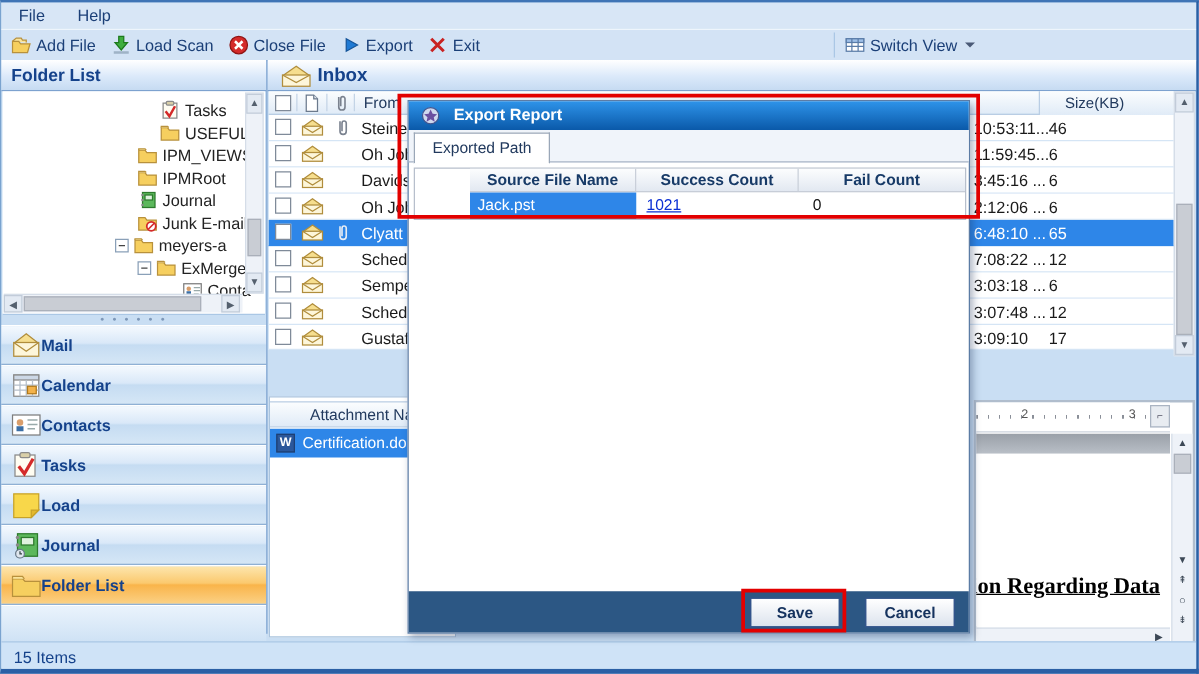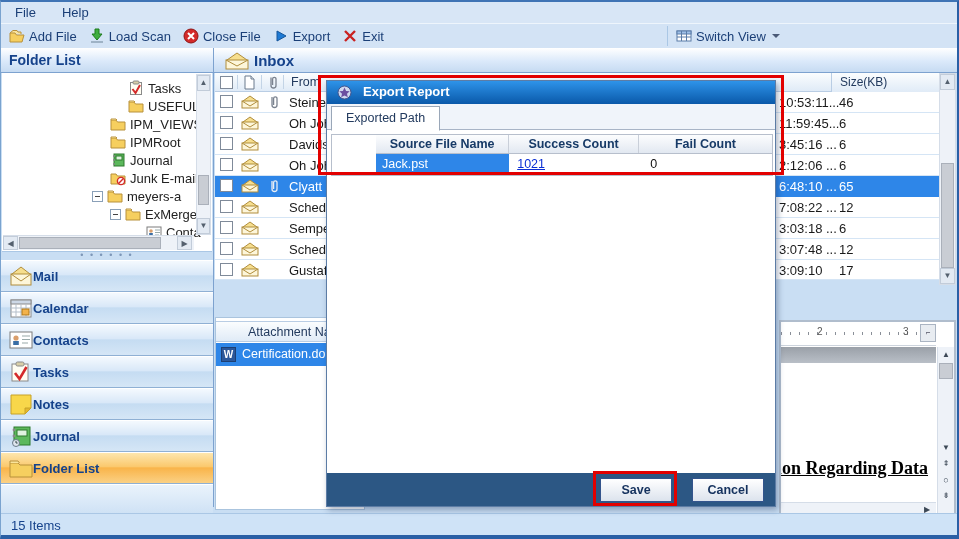--- a/index.html
+++ b/index.html
@@ -38,21 +38,21 @@
 .nav.active { background:linear-gradient(#fde6ae,#fbc96e 45%,#f9b44a 50%,#fbd185); }
 .nav .nav-ic { width:24px; height:22px; margin-left:8px; flex:none; }
 .nav .nav-label { font-weight:bold; color:#15428b; }
 #nav-filler { position:absolute; left:0; top:482px; width:212px; height:29px; background:linear-gradient(#eaf3fc,#cfe2f5); border-top:1px solid #fff; }
 #statusbar { position:absolute; left:0; top:511px; width:100%; height:24px; background:#cfe3f7; border-top:1px solid #aac7e5; line-height:23px; padding-left:10px; color:#15428b; z-index:6; }
 
 #inbox-header { position:absolute; left:213px; top:46px; right:0; height:25px; background:linear-gradient(#ffffff,#dbe9fa 55%,#c6dbf2); border-bottom:1px solid #7da2cf; display:flex; align-items:center; }
 #inbox-header .ttl { font-weight:bold; font-size:15px; color:#15428b; margin-left:40px; }
 #list-header { position:absolute; left:214px; top:71px; width:724px; height:19px; background:linear-gradient(#fbfdfe,#e0ebf7); border-bottom:1px solid #b9cde4; }
 .hdr-div { position:absolute; top:2px; bottom:2px; width:1px; background:#c3d4e6; }
-#size-hdr { position:absolute; left:616px; top:0; width:108px; height:19px; border-left:1px solid #b9cde4; line-height:18px; padding-left:8px; font-size:12px; color:#223a5e; background:linear-gradient(#fbfdfe,#e0ebf7); }
+#size-hdr { position:absolute; left:616px; top:0; width:108px; height:19px; border-left:1px solid #b9cde4; line-height:18px; padding-left:20px; font-size:12px; color:#223a5e; background:linear-gradient(#fbfdfe,#e0ebf7); }
 .mrow { position:absolute; left:214px; width:724px; height:21px; border-bottom:1px solid #d5e5f5; background:#fff; color:#1a1a1a; }
 .mrow.sel { background:#2e86e8; color:#fff; border-bottom:1px solid #2e86e8; }
 .mrow .cb, #list-header .cb { position:absolute; left:5px; top:3px; width:13px; height:13px; background:#fff; border:1px solid #7f8a99; }
 .mrow .env { position:absolute; left:26px; top:3px; }
 .mrow .clip { position:absolute; left:52px; top:2px; }
 .mrow .from { position:absolute; left:74px; top:3px; }
 .mrow .time { position:absolute; left:564px; top:3px; }
 .mrow .size { position:absolute; left:624px; top:3px; }
 #list-vscroll { position:absolute; left:938px; top:71px; width:17px; height:212px; }
 
@@ -316,21 +316,21 @@
       </span>
     <span class="nav-label">Tasks</span>
   </div>
   <div class="nav" style="top:386px;">
     <span class="nav-ic">
         <svg viewBox="0 0 24 22" width="24" height="22">
           <path d="M2 2h20v13l-6 6H2z" fill="#f8d74a" stroke="#c7a228"></path>
           <path d="M22 15l-6 6v-6z" fill="#e3b92e" stroke="#c7a228"></path>
         </svg>
       </span>
-    <span class="nav-label">Notes</span>
+    <span class="nav-label">Load</span>
   </div>
   <div class="nav" style="top:418px;">
     <span class="nav-ic">
         <svg viewBox="0 0 24 22" width="24" height="22">
           <rect x="5" y="2" width="16" height="18" fill="#5cb85c" stroke="#2d7a2d"></rect>
           <rect x="8" y="5" width="10" height="6" fill="#dff2df" stroke="#2d7a2d"></rect>
           <circle cx="5" cy="5" r="1.4" fill="#888"></circle>
           <circle cx="5" cy="11" r="1.4" fill="#888"></circle>
           <circle cx="5" cy="17" r="1.4" fill="#888"></circle>
           <circle cx="7" cy="18" r="3.5" fill="#dfe6ee" stroke="#6a7a8a"></circle>

